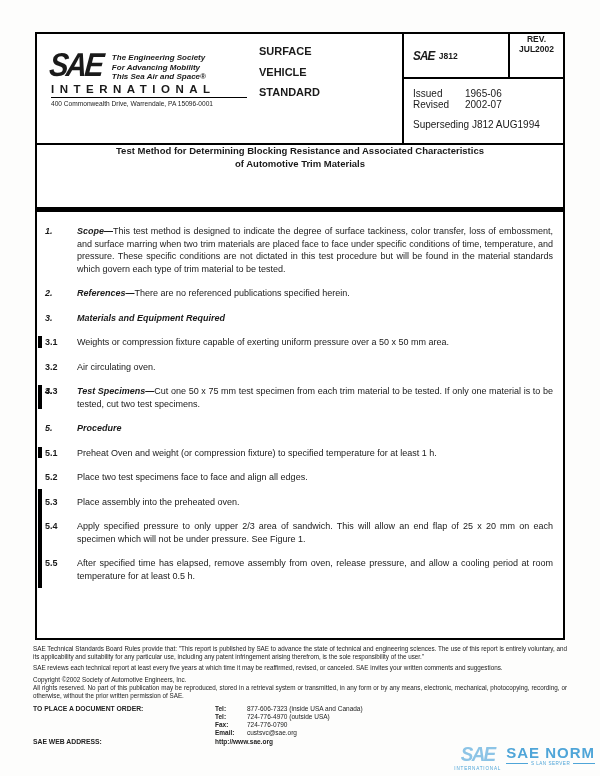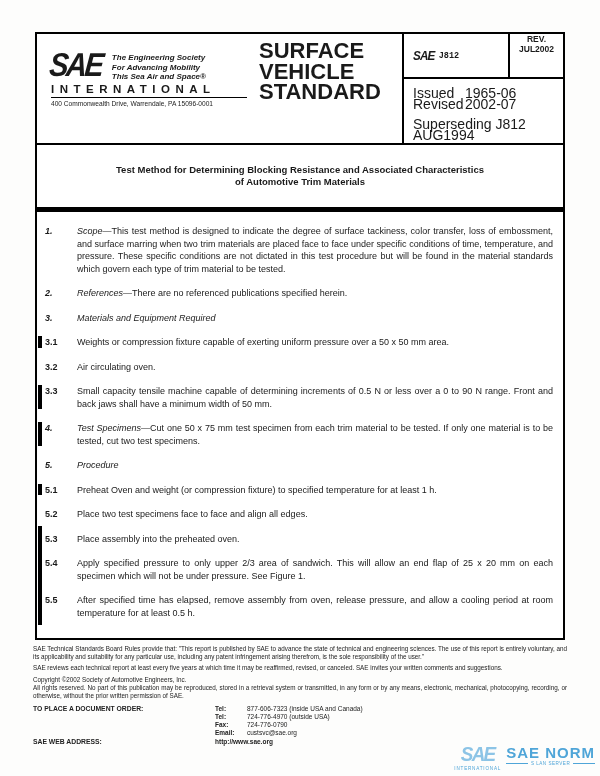--- a/index.html
+++ b/index.html
@@ -16,48 +16,48 @@
   .logo{position:absolute;left:14px;top:16px;width:210px;}
   .logo-top{display:flex;align-items:flex-start;}
   .sae-glyph{display:inline-block;font-weight:bold;font-style:italic;font-size:33px;
              line-height:30px;letter-spacing:-3px;transform:scaleX(.88) skewX(-6deg);
              transform-origin:left top;}
   .logo-tag{font-style:italic;font-weight:bold;font-size:8px;line-height:9.5px;
             padding-top:3px;margin-left:2px;white-space:nowrap;}
   .intl{font-weight:bold;font-size:11.5px;letter-spacing:5.5px;margin-top:1px;white-space:nowrap;}
   .logo-rule{width:196px;border-top:1.5px solid #000;margin-top:2px;}
   .addr{font-size:6.6px;margin-top:2.5px;color:#222;white-space:nowrap;}
-  .doctype{position:absolute;left:222px;top:7px;font-weight:bold;font-size:22px;line-height:20.5px;}
+  .doctype{position:absolute;left:222px;top:7px;font-weight:bold;font-size:11px;line-height:20.5px;}
 
   .hdr-right{flex:1;display:flex;flex-direction:column;box-sizing:border-box;}
   .hr-top{display:flex;height:45px;border-bottom:2px solid #000;box-sizing:border-box;}
   .code-cell{flex:1;border-right:2px solid #000;box-sizing:border-box;display:flex;
              align-items:center;padding-left:9px;}
   .code-sae{font-weight:bold;font-style:italic;font-size:13px;letter-spacing:-1px;
             transform:scaleX(.9);display:inline-block;transform-origin:left center;}
-  .code-num{font-weight:bold;font-size:8.5px;margin-left:2px;font-family:Liberation Mono, monospace;}
+  .code-num{font-weight:bold;font-size:8.5px;margin-left:2px;}
   .rev-cell{width:53px;text-align:center;font-weight:bold;font-size:8.5px;line-height:10px;
             box-sizing:border-box;}
-  .hr-bot{font-size:14px;line-height:11px;padding:9px 0 0 9px;}
+  .hr-bot{font-size:10px;line-height:11px;padding:9px 0 0 9px;}
   .issrow{display:flex;}
   .isslab{width:52px;}
   .superseding{margin-top:9px;}
 
   
-  .title-sec{height:62px;display:flex;flex-direction:column;justify-content:center;
+  .title-sec{height:62px;display:flex;flex-direction:column;
              text-align:center;font-weight:bold;font-size:9.5px;line-height:12.5px;}
   .thick-rule{height:5px;background:#000;}
 
   
   .bdy{padding-top:13px;}
   .para{position:relative;margin:0 10px 12px 0;padding-left:40px;
         font-size:9px;line-height:12.5px;text-align:justify;}
   .pnum{position:absolute;left:8px;top:0;font-weight:bold;}
   .pnum.it{font-style:italic;}
-  .plead{font-weight:normal;font-style:italic;margin-top:36px;}
+  .plead{font-weight:bold;font-style:italic;margin-top:36px;}
   .changebar{position:absolute;left:1px;top:0;bottom:1px;width:4px;background:#000;}
   .changebar.merge{top:-7px;bottom:-6px;}
 
   
   .footer{position:absolute;left:33px;top:645px;width:534px;font-size:6.3px;
           line-height:7.7px;color:#222;}
   .tsb{margin:0 0 4px 0;text-align:justify;}
   .copyright{margin:1px 0 0 0;}
   .rights{margin:0 0 0 0;text-align:justify;}
   .order-row,.web-row{display:flex;margin-top:6px;font-size:6.5px;line-height:8px;}
@@ -165,21 +165,20 @@
 
   <div class="para">
     
     <span class="pnum">3.2</span>
     <span class="ptext">Air circulating oven.</span>
   </div>
 
   <div class="para">
     <span class="changebar"></span>
     <span class="pnum">3.3</span>
-    <span class="ptext">Small capacity tensile machine capable of determining increments of 0.5 N or less over a 0 to 90 N range.  Front and back jaws shall have a minimum width of 50 mm.</span>
   </div>
 
   <div class="para">
     <span class="changebar"></span>
     <span class="pnum it">4.</span>
     <span class="plead">Test Specimens—</span><span class="ptext">Cut one 50 x 75 mm test specimen from each trim material to be tested.  If only one material is to be tested, cut two test specimens.</span>
   </div>
 
   <div class="para">
     

